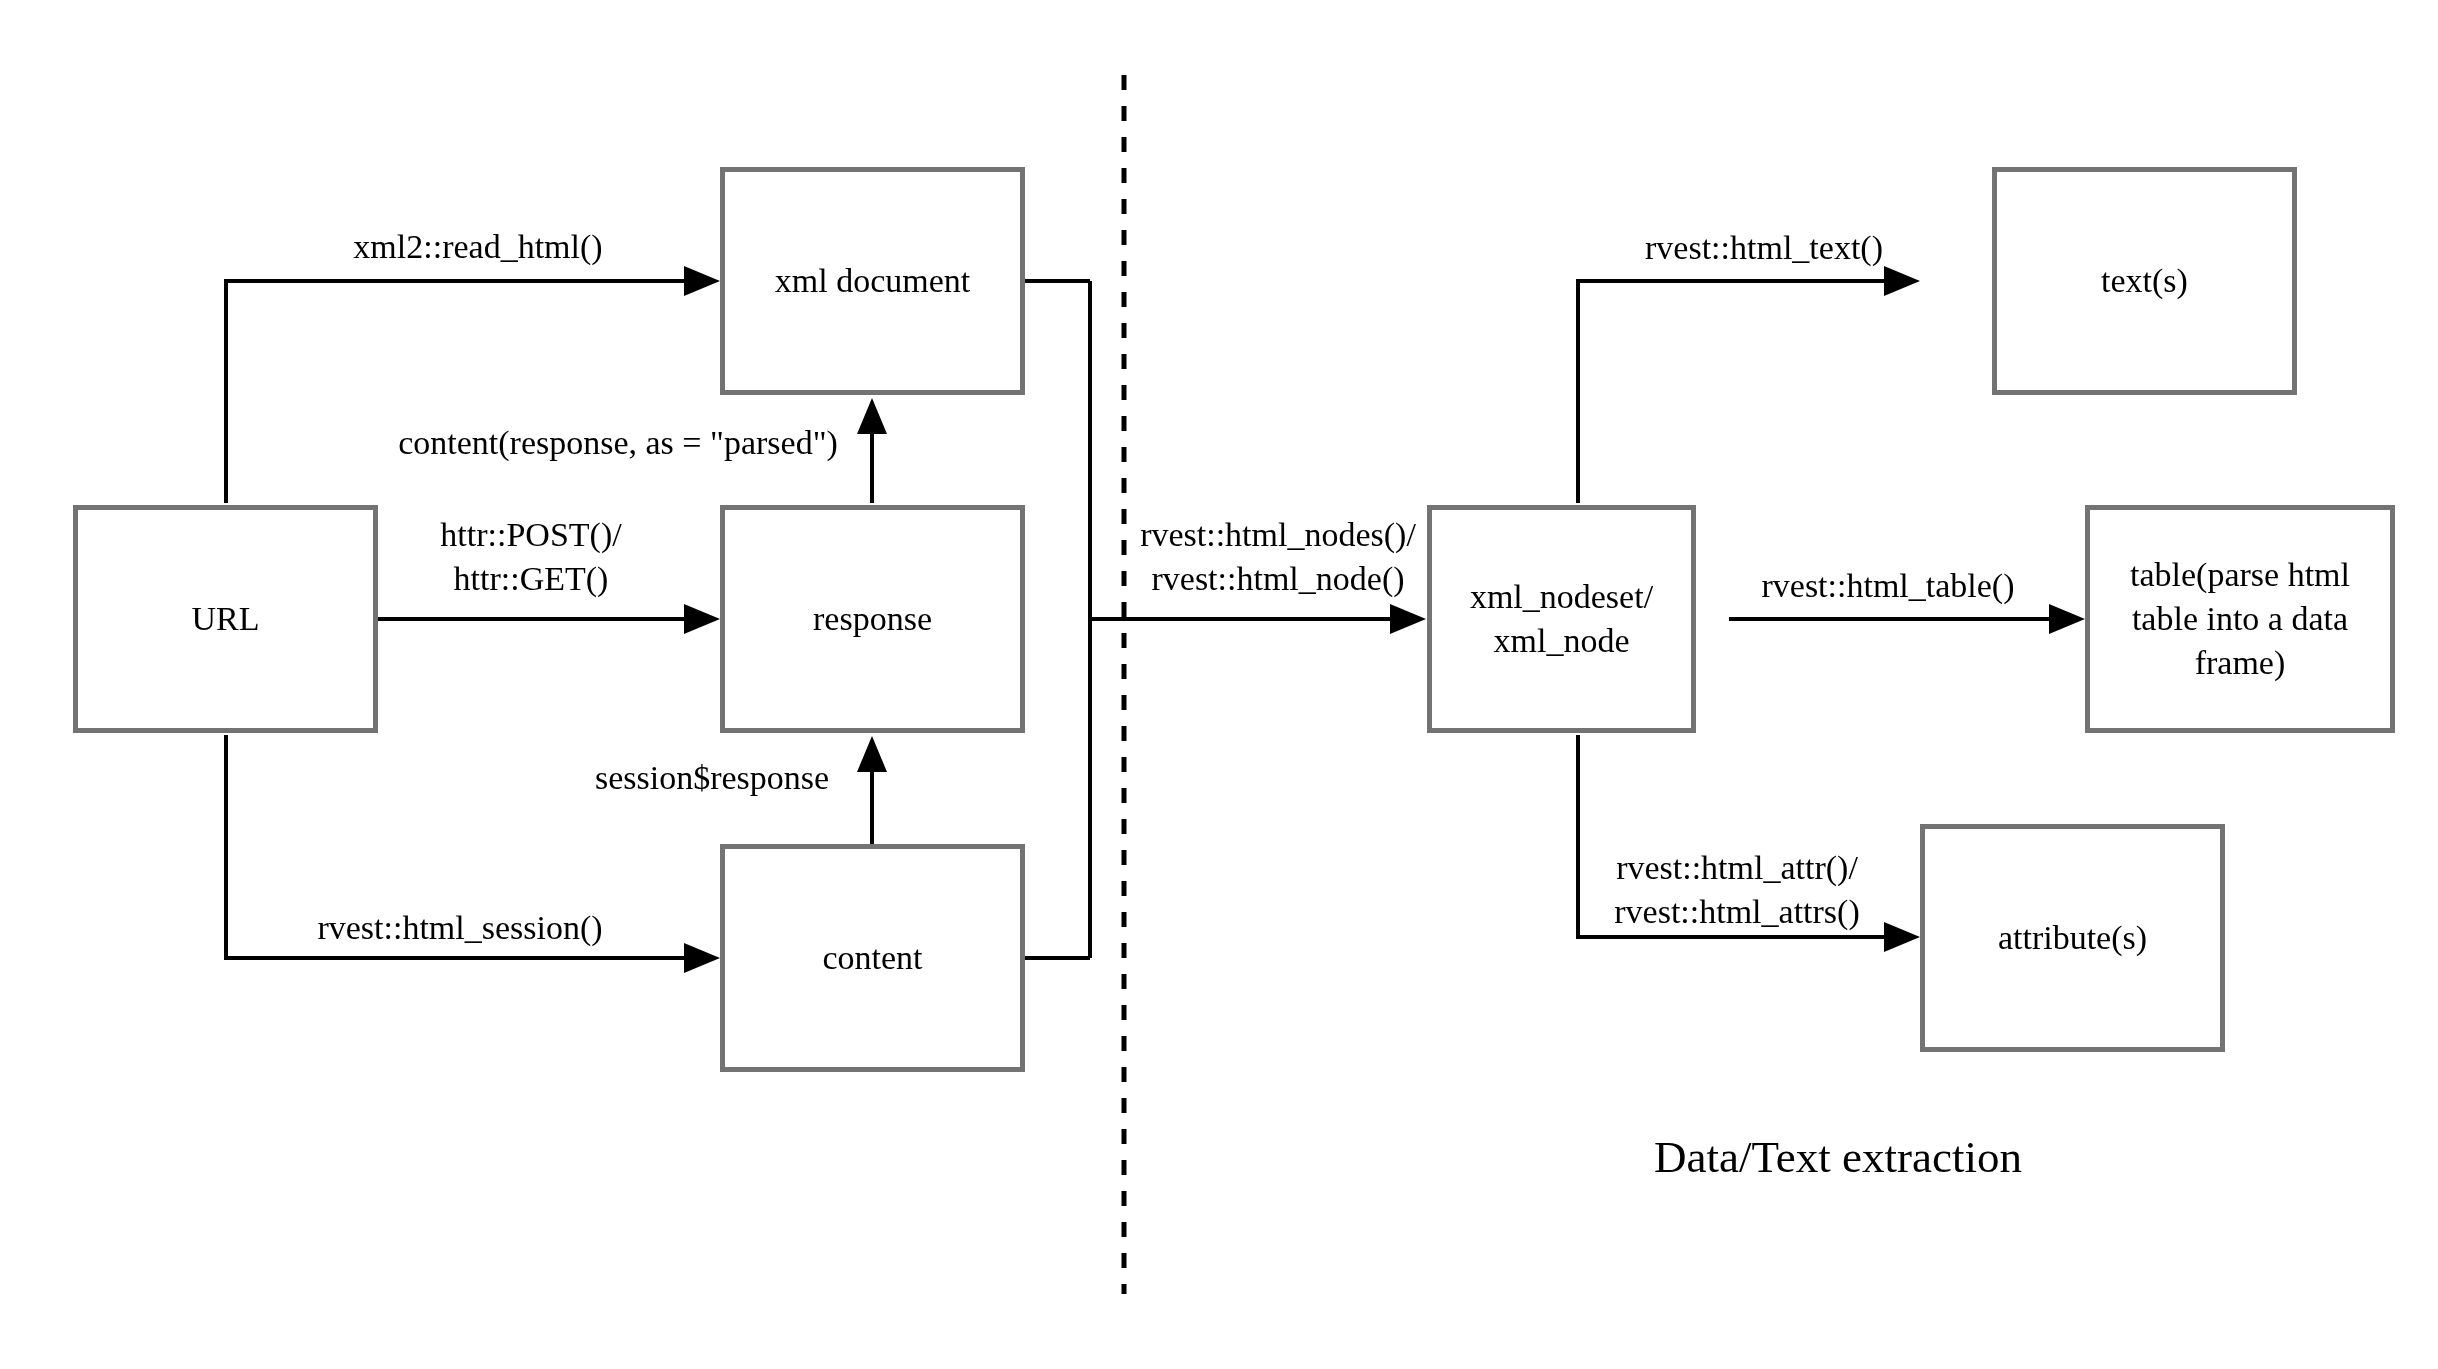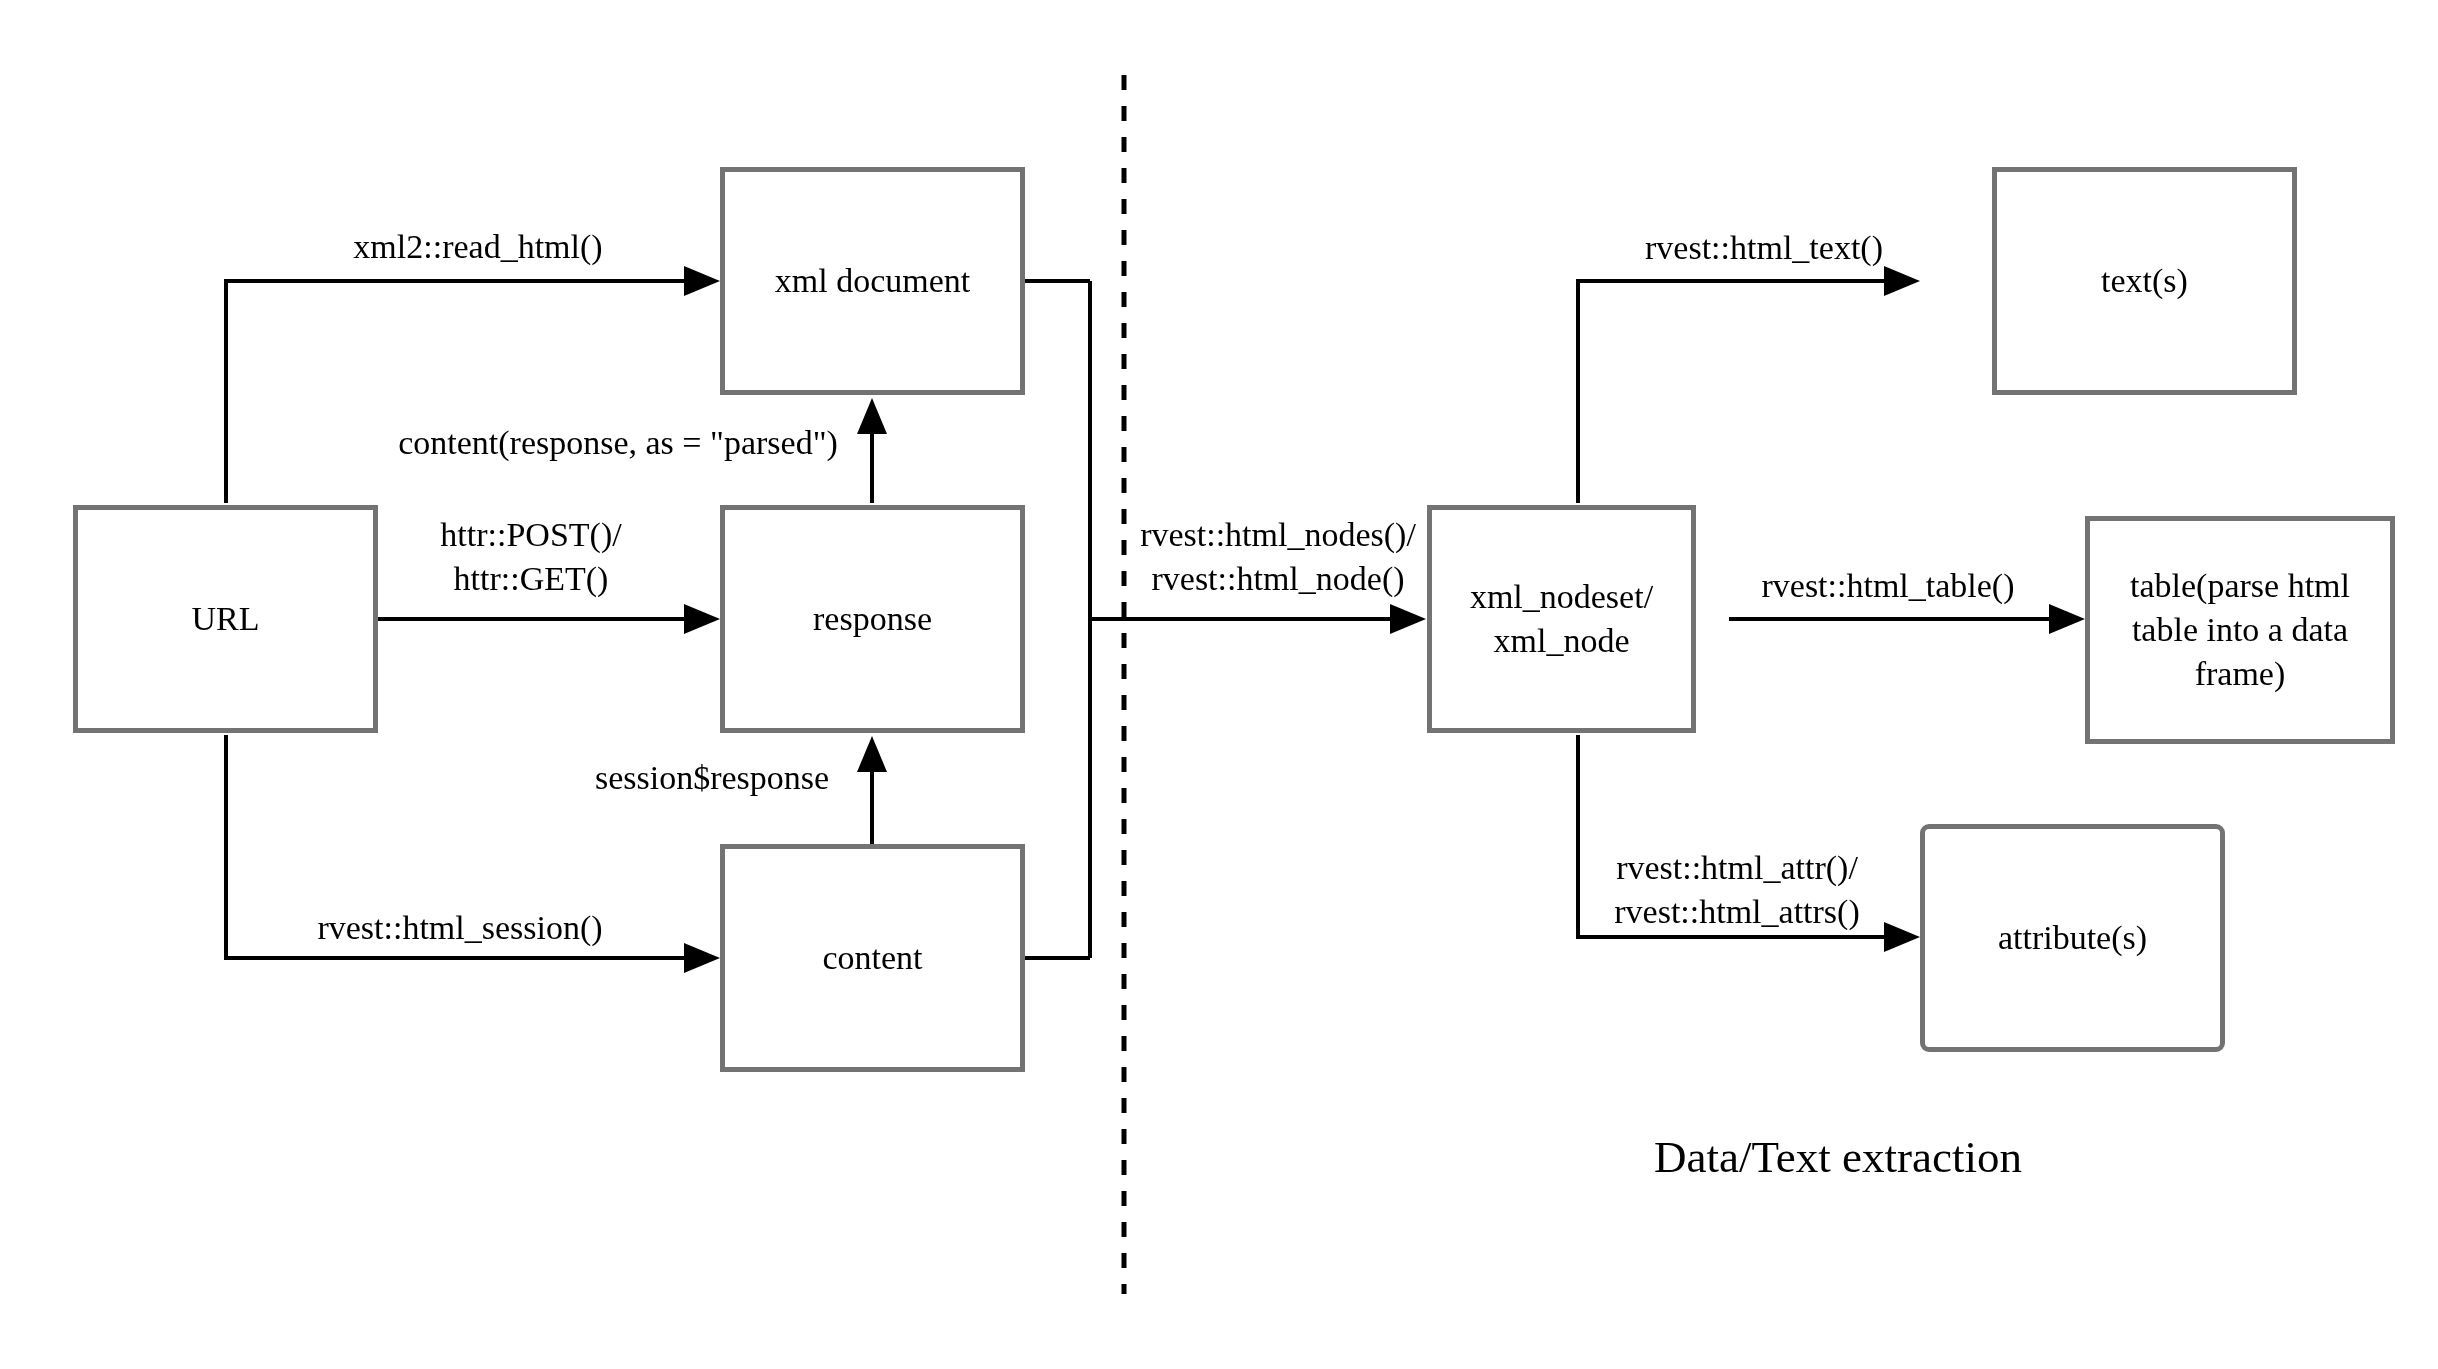--- a/index.html
+++ b/index.html
@@ -55,22 +55,22 @@
     font-size: 45px;
     white-space: nowrap;
   }
   
   #node-url          { left:   73px; top: 505px; width: 305px; height: 228px; }
   #node-xml-document { left:  720px; top: 167px; width: 305px; height: 228px; }
   #node-response     { left:  720px; top: 505px; width: 305px; height: 228px; }
   #node-session      { left:  720px; top: 844px; width: 305px; height: 228px; }
   #node-xml-nodeset  { left: 1427px; top: 505px; width: 269px; height: 228px; }
   #node-texts        { left: 1992px; top: 167px; width: 305px; height: 228px; }
-  #node-table        { left: 2085px; top: 516px; width: 310px; height: 228px; }
-  #node-attributes   { left: 1920px; top: 824px; width: 305px; height: 228px; border-radius: 9px; }
+  #node-table        { left: 2085px; top: 505px; width: 310px; height: 228px; }
+  #node-attributes   { left: 1920px; top: 824px; width: 305px; height: 228px; }
   
   #label-read-html        { left:  478px; top: 247px; }
   #label-post-get         { left:  531px; top: 557px; }
   #label-html-session     { left:  460px; top: 928px; }
   #label-content-parsed   { left:  618px; top: 443px; }
   #label-session-response { left:  712px; top: 778px; }
   #label-html-nodes       { left: 1278px; top: 557px; }
   #label-html-text        { left: 1764px; top: 248px; }
   #label-html-table       { left: 1888px; top: 586px; }
   #label-html-attr        { left: 1737px; top: 890px; }

